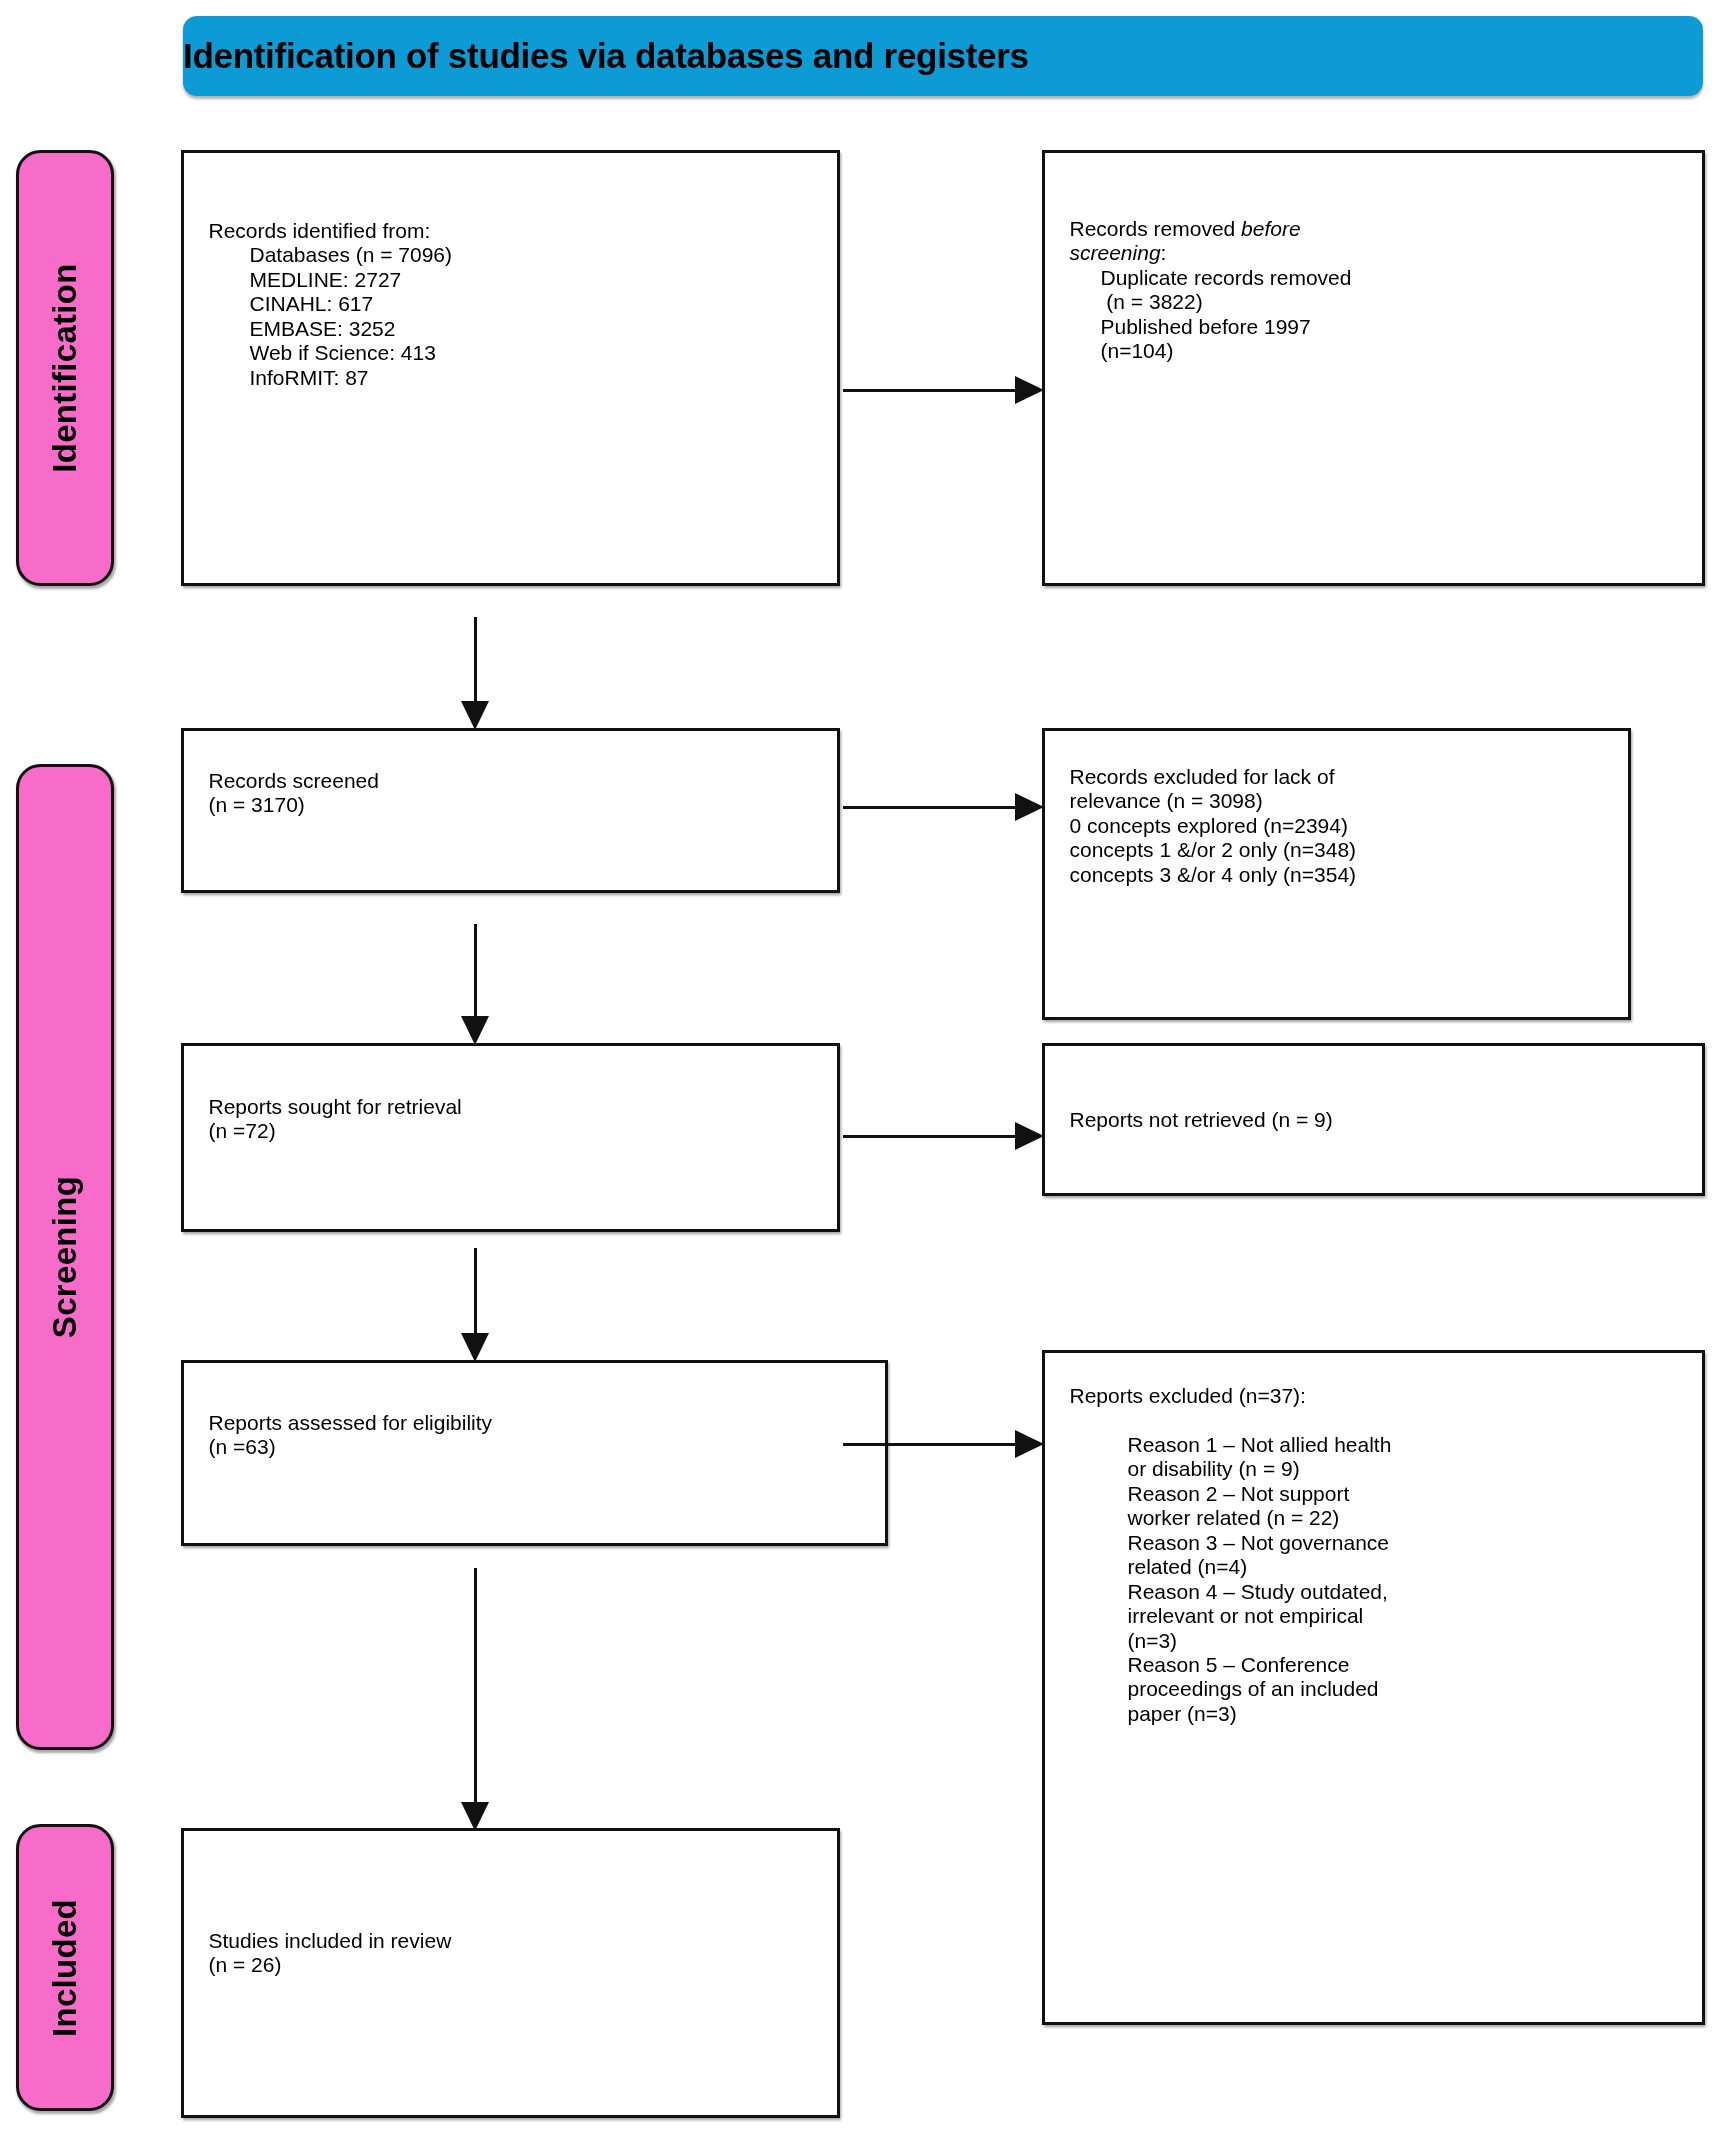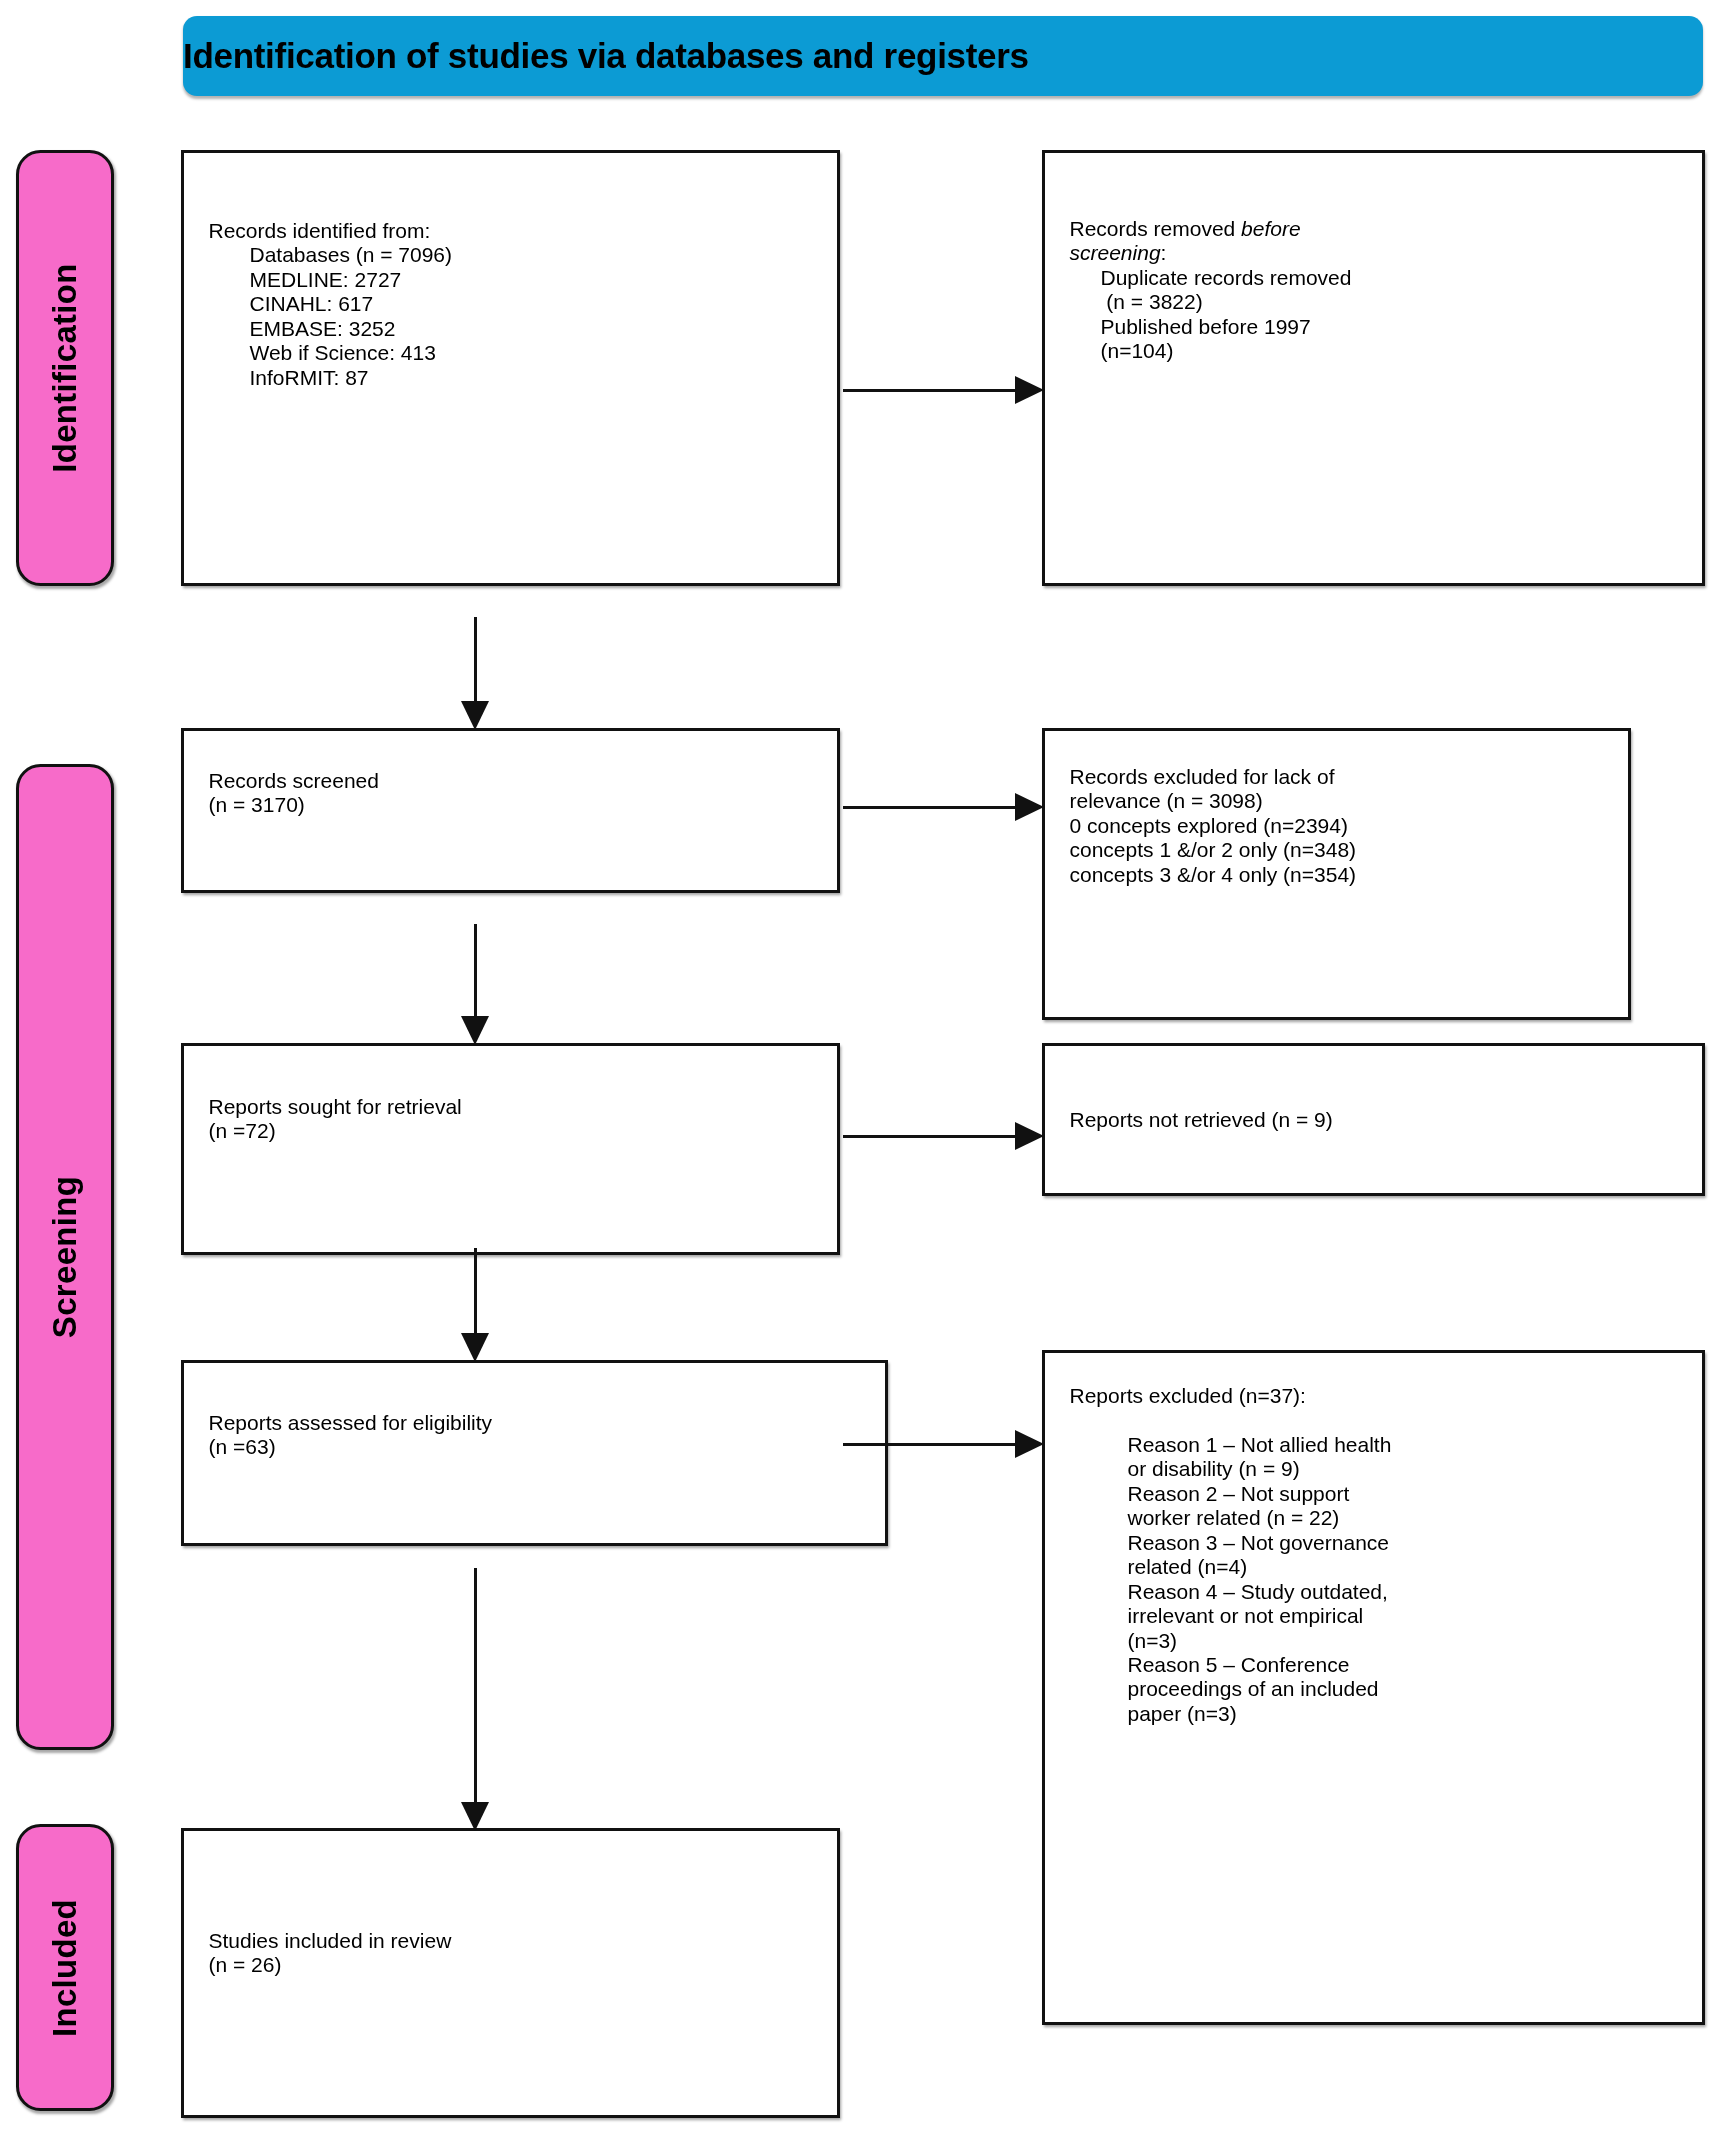--- a/index.html
+++ b/index.html
@@ -85,21 +85,21 @@
   .ind-reason { padding-left: 58px; }
   .it { font-style: italic; }
 
   
   #box-identified      { left: 181px; top: 150px;  width: 659px; height: 436px; }
   #box-identified .box-text { top: 66px; }
 
   #box-screened        { left: 181px; top: 728px; width: 659px; height: 165px; }
   #box-screened .box-text { top: 38px; }
 
-  #box-sought          { left: 181px; top: 1043px; width: 659px; height: 212px; }
+  #box-sought          { left: 181px; top: 1043px; width: 659px; height: 189px; }
   #box-sought .box-text { top: 49px; }
 
   #box-assessed        { left: 181px; top: 1360px; width: 707px; height: 186px; }
   #box-assessed .box-text { top: 48px; }
 
   #box-included        { left: 181px; top: 1828px; width: 659px; height: 290px; }
   #box-included .box-text { top: 98px; }
 
   
   #box-removed         { left: 1042px; top: 150px;  width: 663px; height: 436px; }

